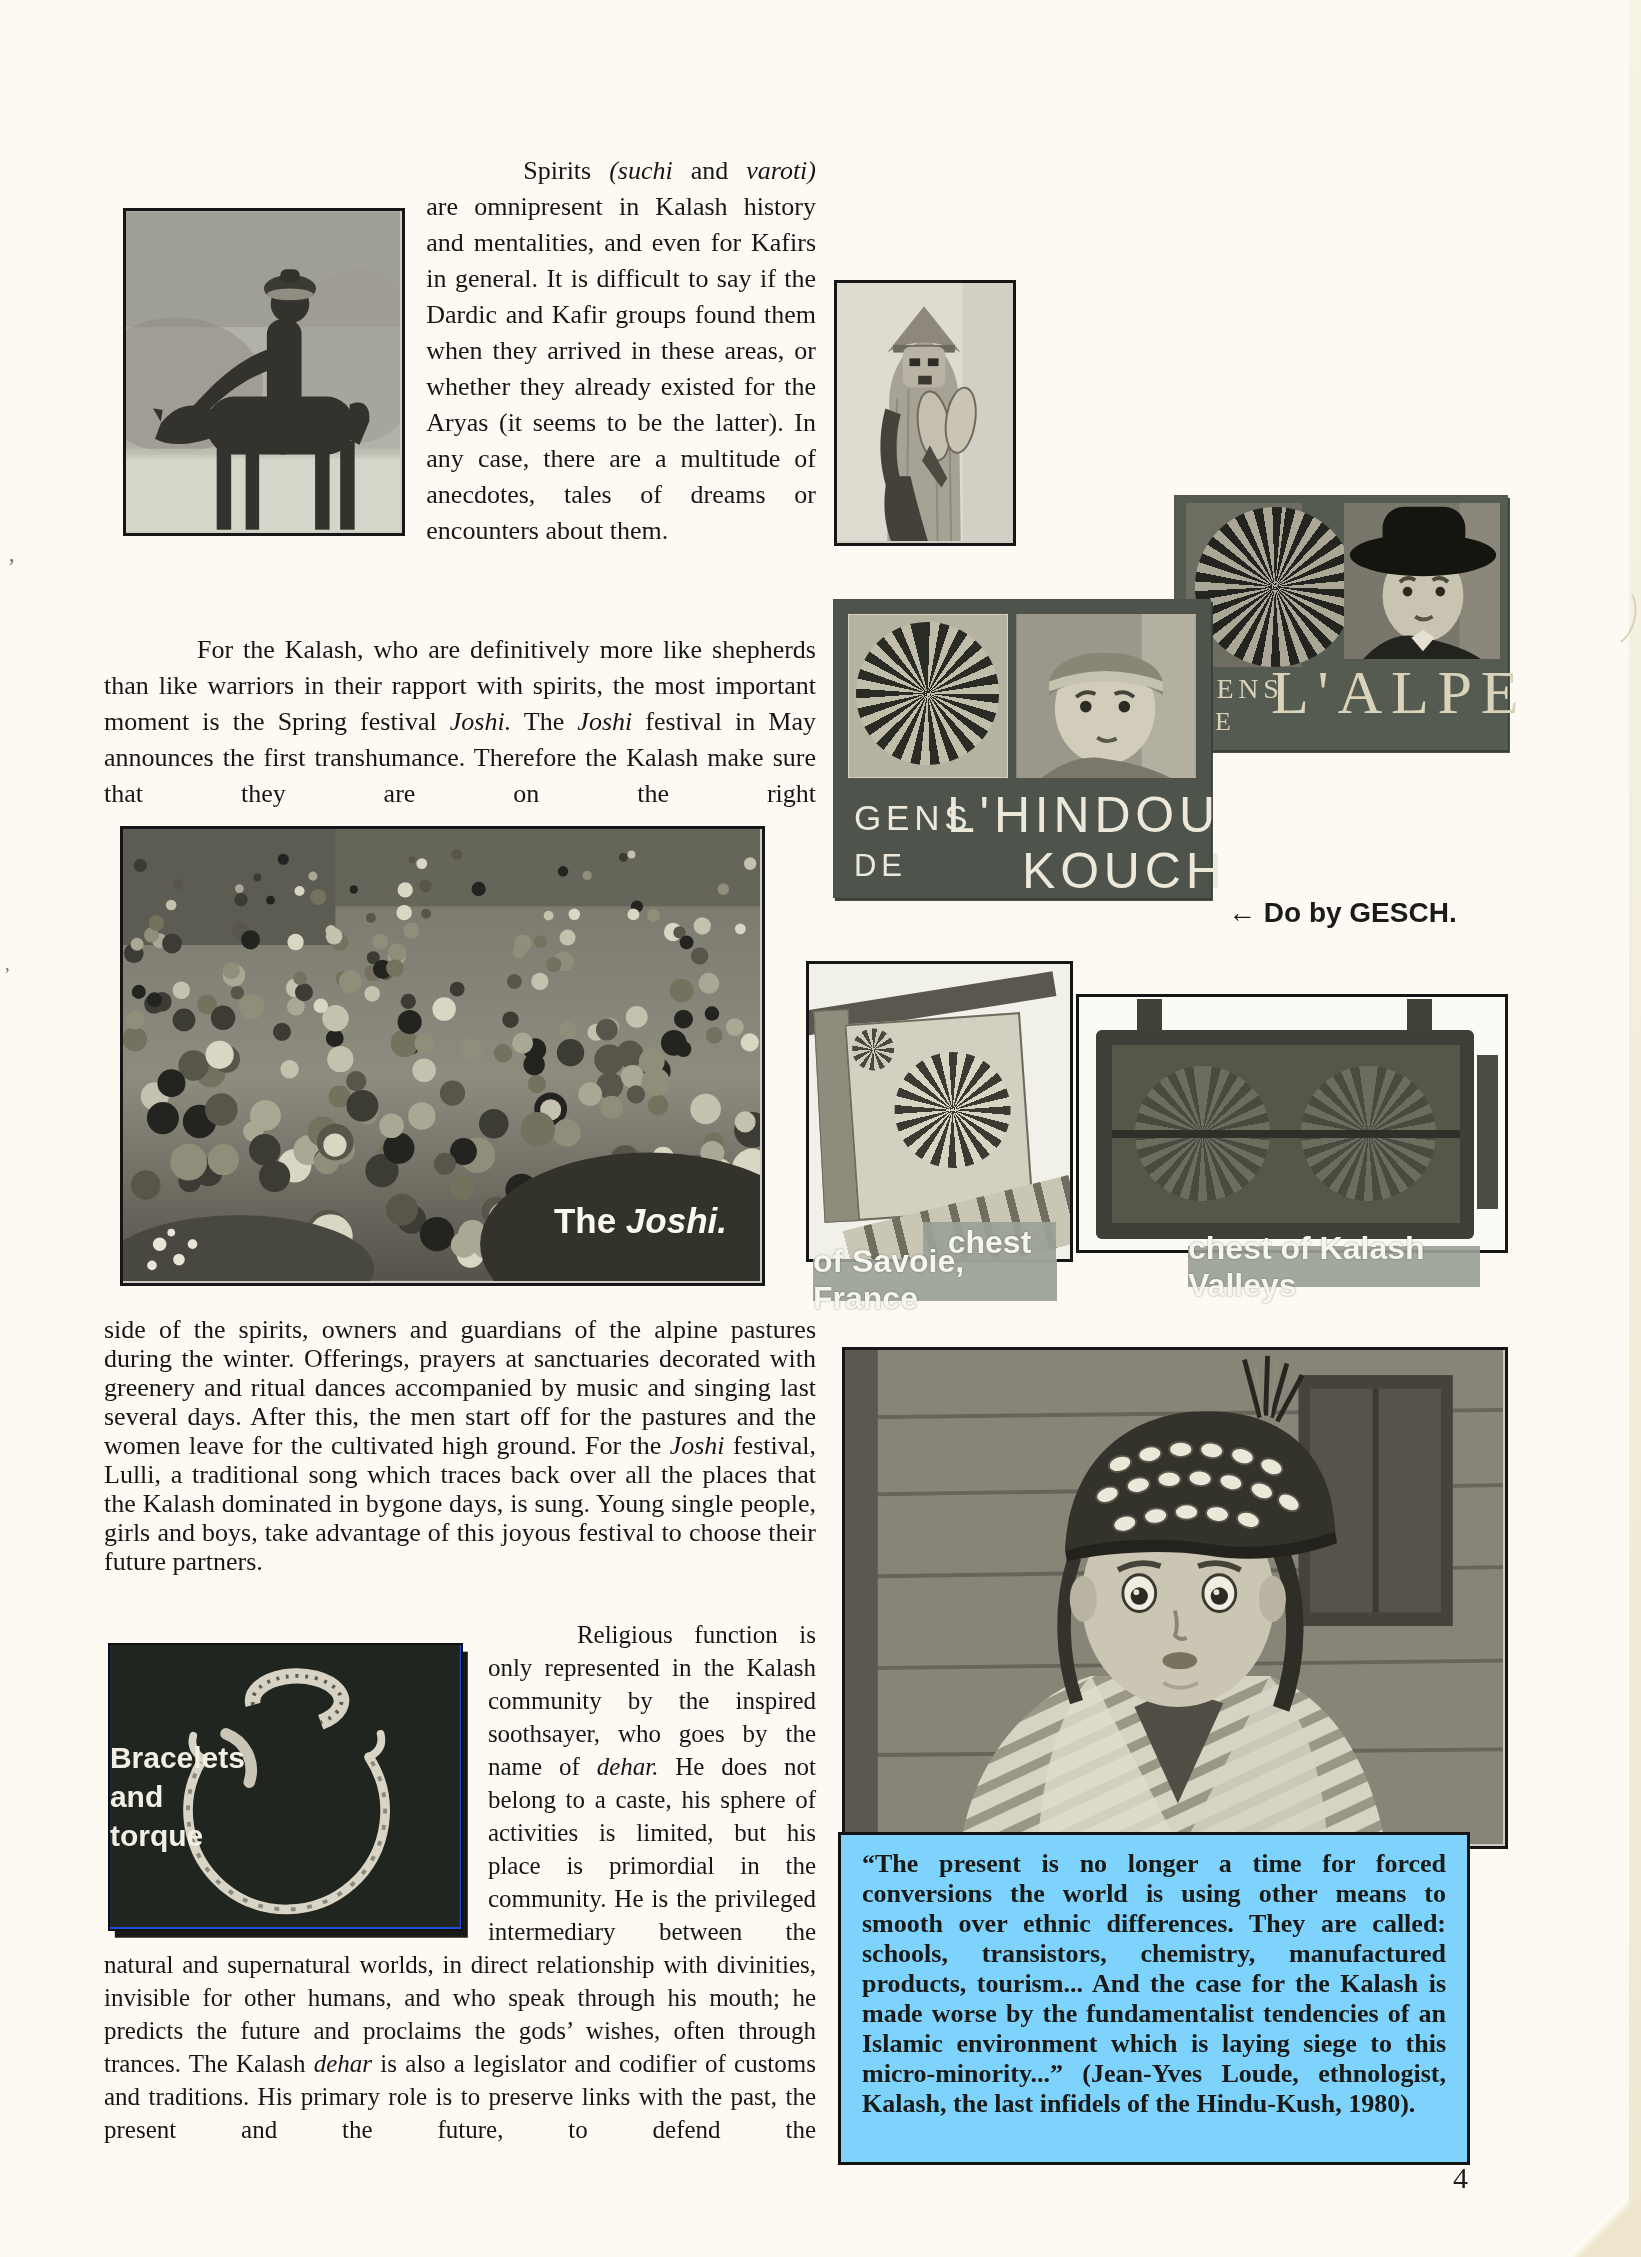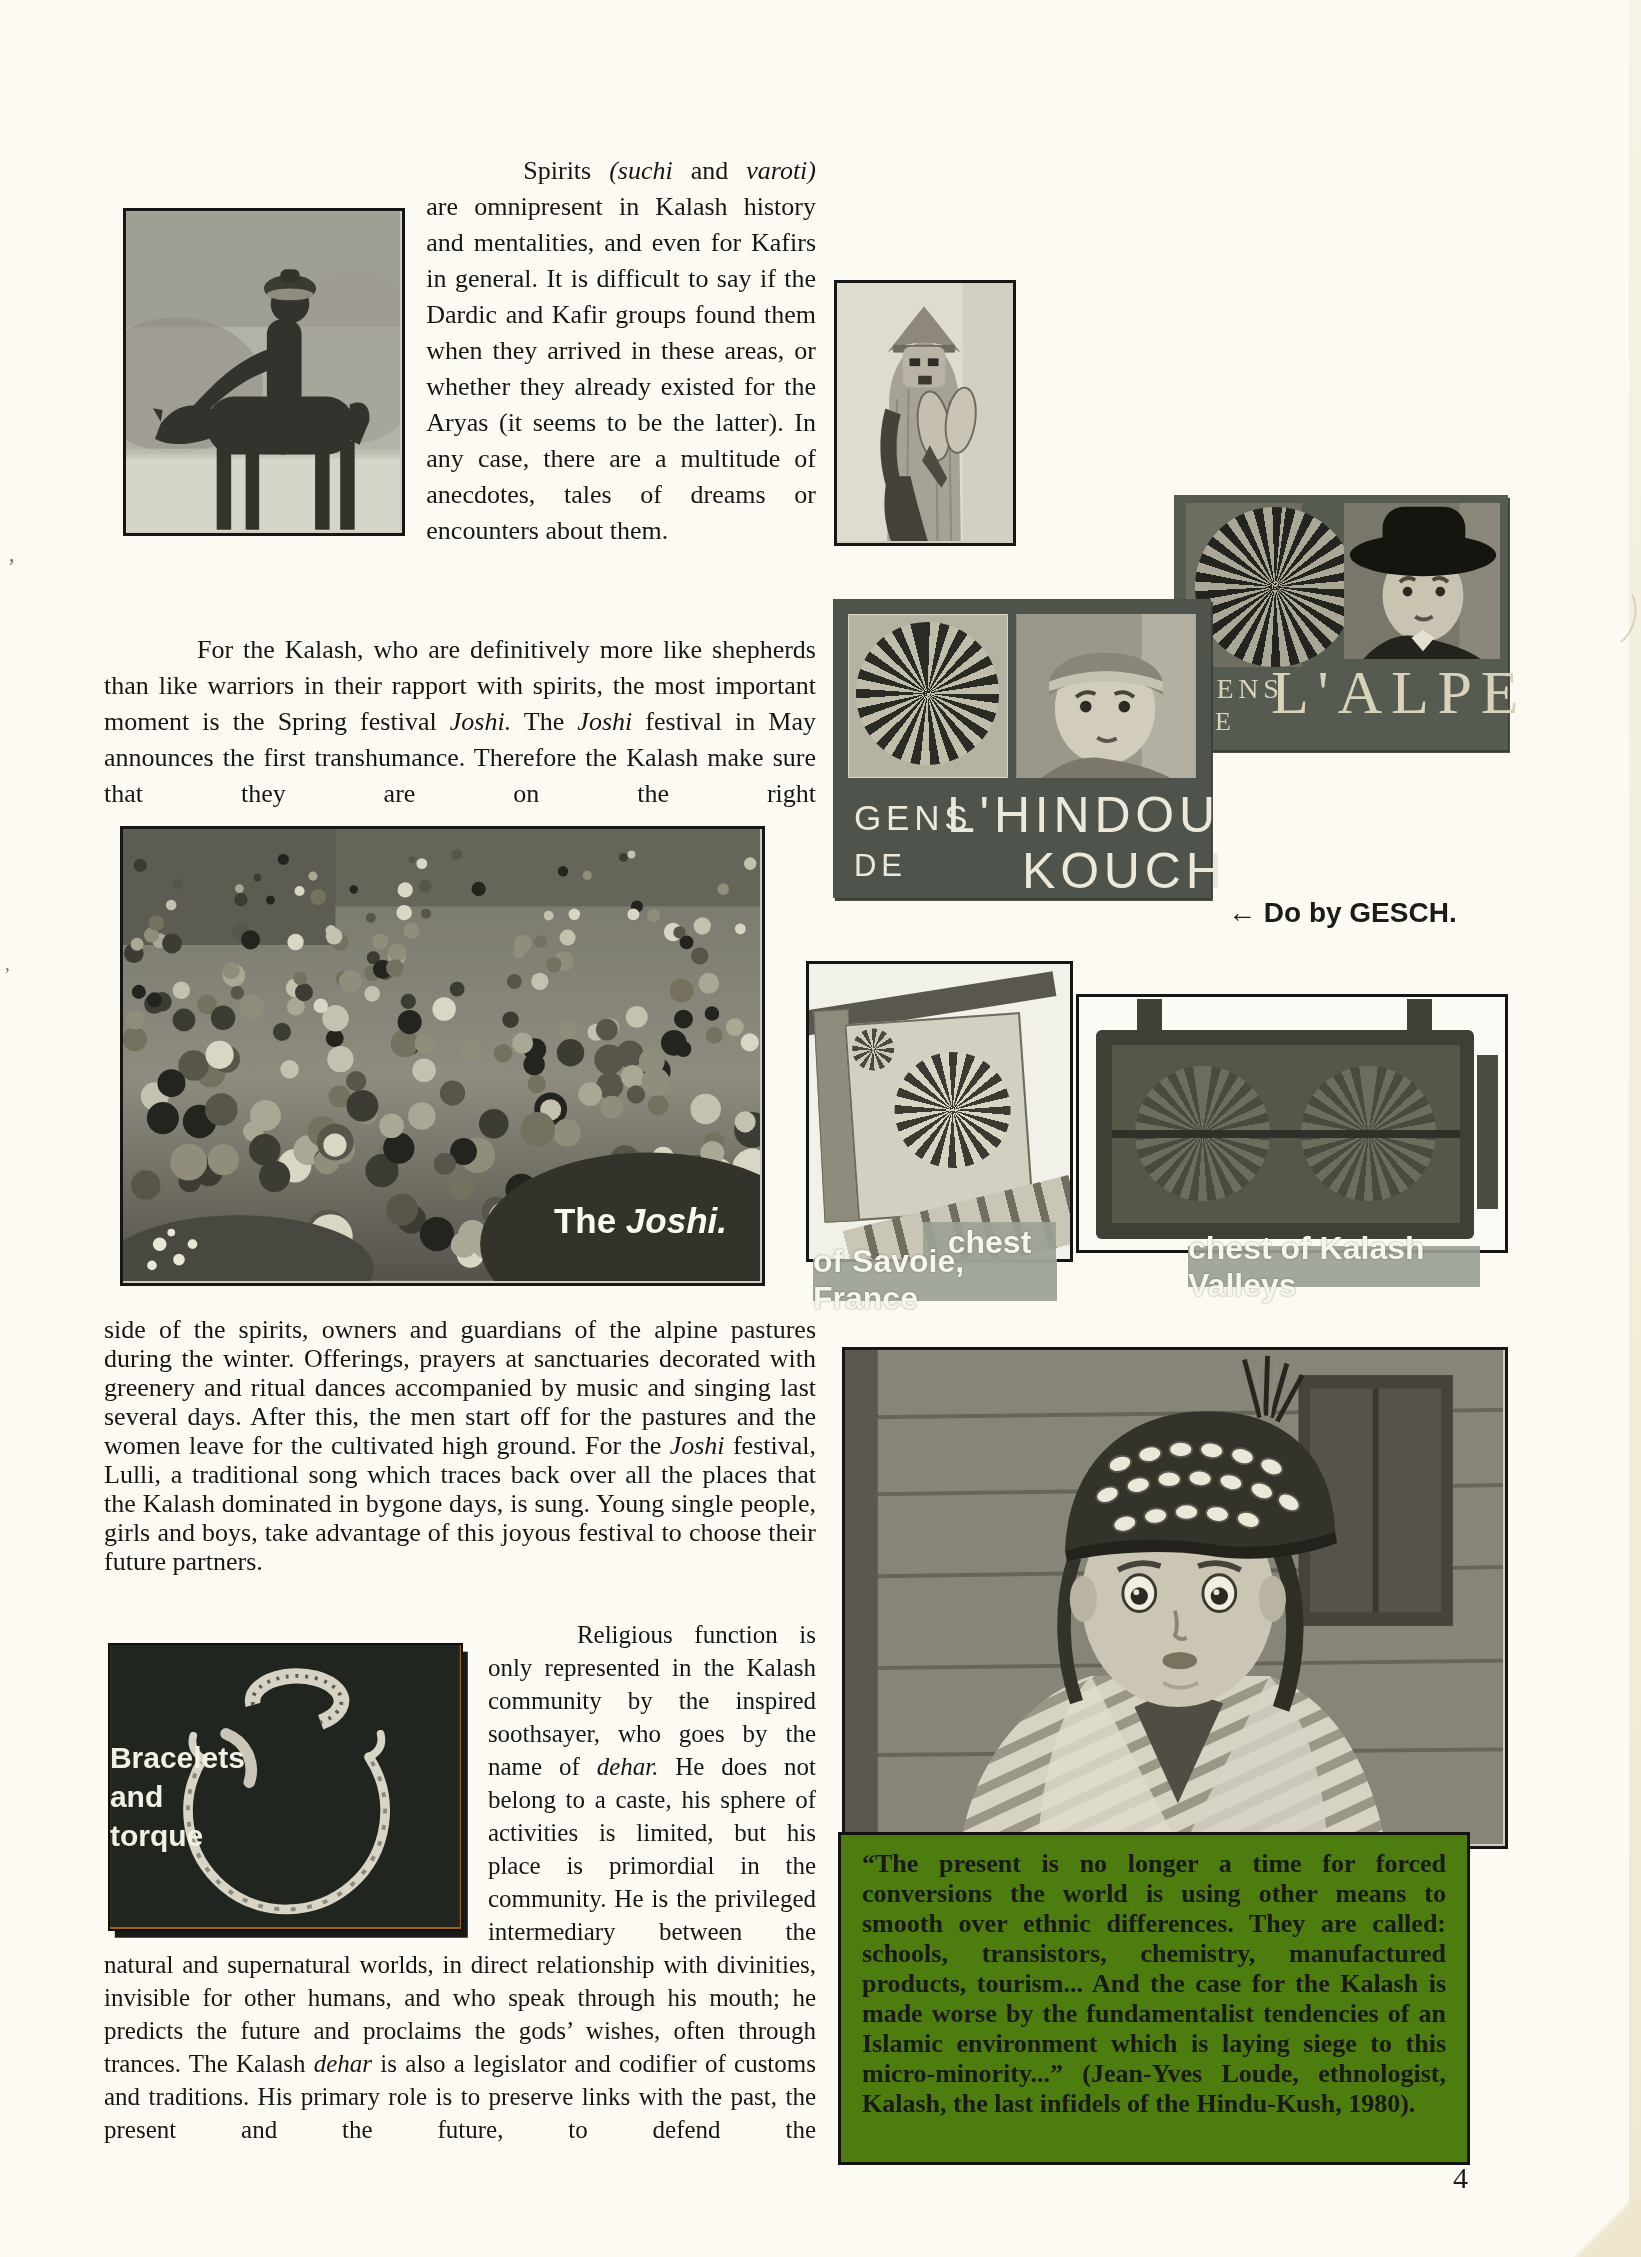--- a/index.html
+++ b/index.html
@@ -22,25 +22,25 @@
   .poster-hindou{background:#4e544b;}
   .poster-alpe{background:#565b52;}
   .pinwheel{border-radius:50%;}
   .ptxt{position:absolute;color:#ece9da;white-space:nowrap;}
   .hindou-font{font-family:"Liberation Sans",sans-serif;letter-spacing:4.8px;}
   .alpe-font{font-family:"Liberation Serif",serif;letter-spacing:4.8px;color:#d9d3ba;}
   
   .note{font-family:"Liberation Sans",sans-serif;font-weight:bold;font-size:28px;line-height:33px;color:#1b1b19;}
   .note .it{font-style:italic;}
   
-  .quote{box-sizing:border-box;background:#4d7c0f;border:3.9px solid #131312;
+  .quote{box-sizing:border-box;background:#7dd3fc;border:3.9px solid #131312;
          padding:13.5px 21px 9.7px 21px;font-size:26px;line-height:30px;font-weight:bold;
          text-align:justify;color:#191917;}
   
-  .bracelets-box{background:#a16207;border:2.9px solid #0e100d;box-shadow:5.8px 7.7px 0 -1px #171a16;box-sizing:border-box;position:relative;text-decoration:underline;}
+  .bracelets-box{background:#1d4ed8;border:2.9px solid #0e100d;box-shadow:5.8px 7.7px 0 -1px #171a16;box-sizing:border-box;position:relative;text-decoration:underline;}
   .brc-label{position:absolute;left:0;right:0;top:93px;text-align:center;color:#f2f0e4;
              font-family:"Liberation Sans",sans-serif;font-weight:bold;font-size:30px;line-height:39px;}
   .joshi-cap{position:absolute;right:35px;bottom:42px;color:#fbfaf2;font-family:"Liberation Sans",sans-serif;
              font-weight:bold;font-size:35px;}
   .footer{font-size:26px;color:#1c1c1a;text-align:center;letter-spacing:0.5px;}
   .pagenum{font-size:30px;color:#1c1c1a;}
   
   .edge-strip{right:0;top:0;width:11.6px;height:2257px;background:linear-gradient(#f6f3e4,#efe9d2);}
   .corner{right:0;bottom:0;width:68px;height:68px;background:linear-gradient(135deg,rgba(0,0,0,0) 48%,#efe7cd 55%);}
   .curve-mark{left:1588px;top:582px;width:44px;height:62px;border:2.9px solid transparent;

